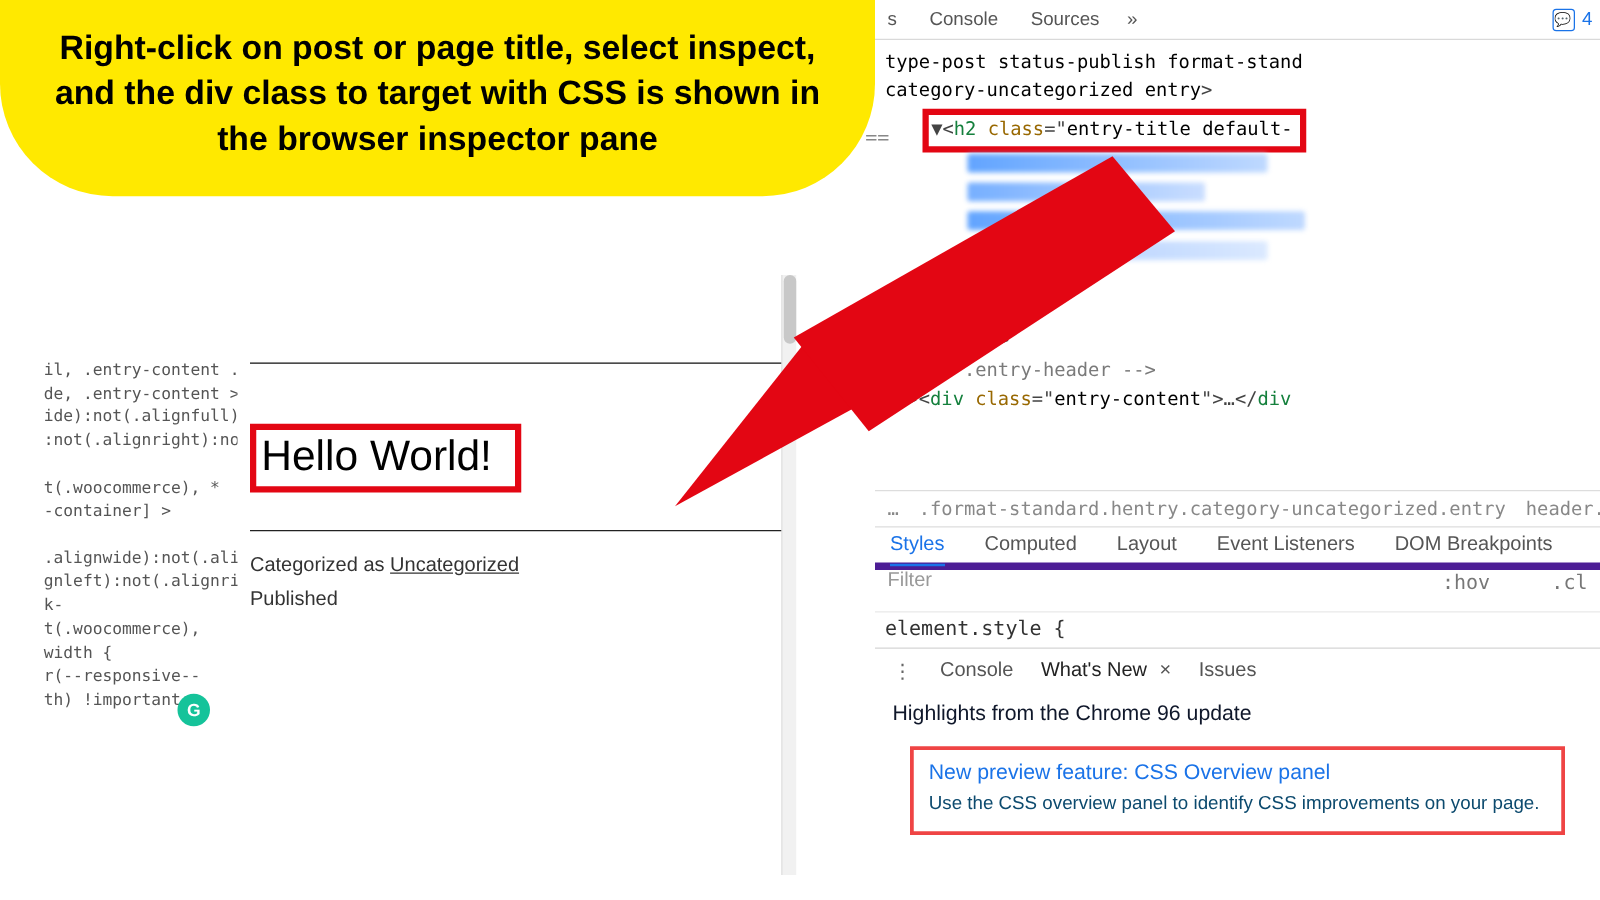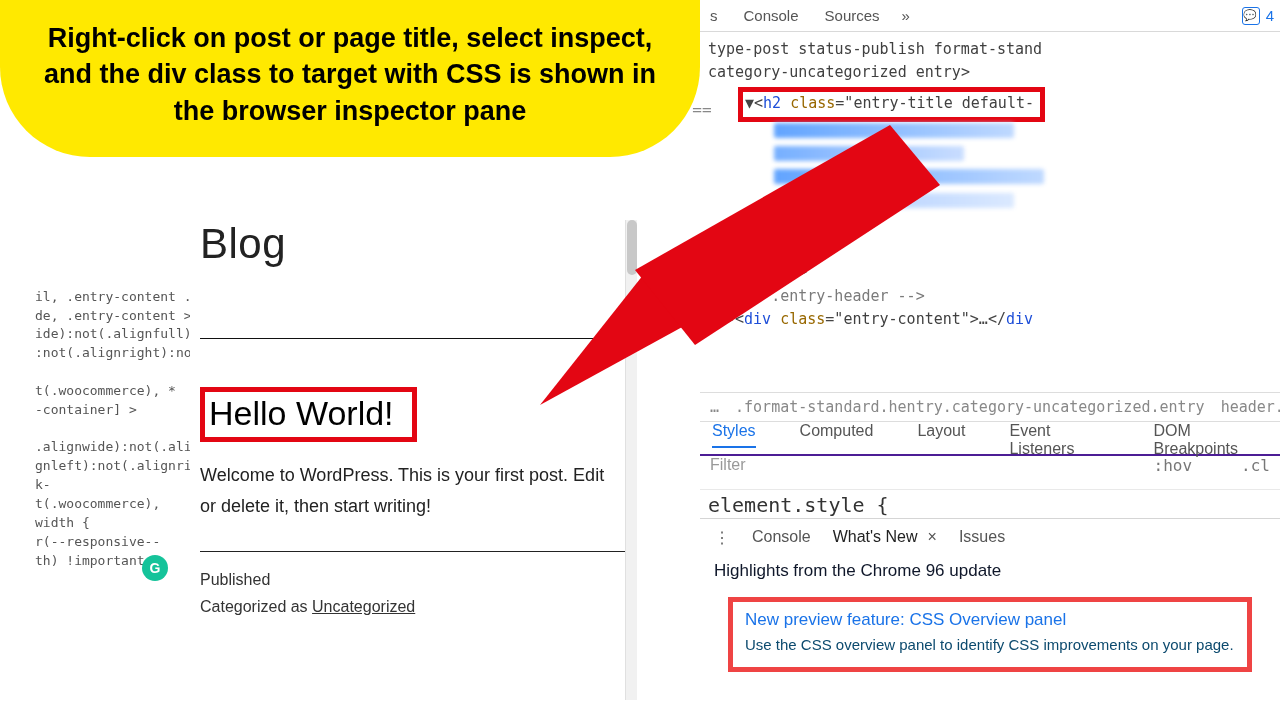--- a/index.html
+++ b/index.html
@@ -36,59 +36,59 @@
 
   
   .devtools { position: absolute; left: 700px; top: 0; right: 0; bottom: 0; background: #fff; font-size: 15px; color: #333; }
   .dt-tabs { display: flex; align-items: center; height: 32px; border-bottom: 1px solid #d9d9d9; padding: 0 6px; gap: 18px; }
   .dt-tabs .tab { color: #555; padding: 0 4px; }
   .dt-tabs .chev { color: #555; }
   .dt-msg { margin-left: auto; display: flex; align-items: center; gap: 6px; color: #1a73e8; }
   .dt-msg .ico { width: 18px; height: 18px; border: 1.5px solid #1a73e8; border-radius: 3px; display: flex; align-items: center; justify-content: center; font-size: 11px; }
 
   .dom { padding: 6px 8px 10px 8px; line-height: 1.55; }
-  .dom .kw { color: #1d4ed8; }  
+  .dom .kw { color: #15803d; }  
   .dom .attr { color: #986801; } 
-  .dom .str { color: #404040; }  
+  .dom .str { color: #000000; }  
   .dom .cmt { color: #7a7a7a; }
   .dom .text { color: #000; }
   .dom .pun { color: #444; }
   .dom .block { margin-left: 18px; }
   .h2box { border: 5px solid #e30613; display: inline-block; padding: 0 6px 2px 2px; margin-left: 12px; margin-top: 2px; }
   .css-sel-row { position: absolute; left: 638px; top: 100px; font-size: 16px; color: #888; }
 
   
   .blur-line { display: inline-block; height: 15px; border-radius: 2px; filter: blur(2px); opacity: .95; }
   .bl1 { width: 240px; background: linear-gradient(90deg,#5aa0ff,#bcd7ff); }
   .bl2 { width: 190px; background: linear-gradient(90deg,#6fabff,#c7dcff); }
   .bl3 { width: 270px; background: linear-gradient(90deg,#5aa0ff,#bcd7ff); }
   .bl4 { width: 240px; background: linear-gradient(90deg,#9dc3ff,#d9e8ff); }
 
   
   .breadcrumb { position: absolute; left: 700px; top: 392px; right: 0; height: 30px; border-top: 1px solid #ddd; border-bottom: 1px solid #ddd; display: flex; align-items: center; gap: 16px; padding: 0 10px; color: #888; font-size: 15px; }
   .breadcrumb .crumb { color: #888; white-space: nowrap; }
 
   
-  .styles-tabs { position: absolute; left: 700px; top: 422px; right: 0; height: 34px; display: flex; align-items: flex-start; gap: 44px; padding: 0 12px; border-bottom: 2px solid #4c1d95; font-size: 16px; color: #555; }
+  .styles-tabs { position: absolute; left: 700px; top: 422px; right: 0; height: 34px; display: flex; align-items: center; gap: 32px; padding: 0 12px; border-bottom: 6px solid #4c1d95; font-size: 16px; color: #555; }
   .styles-tabs .active { color: #1a73e8; border-bottom: 2px solid #1a73e8; padding-bottom: 6px; margin-bottom: -7px; }
 
   
   .filter-row { position: absolute; left: 700px; top: 456px; right: 0; height: 34px; display: flex; align-items: flex-start; padding: 0 10px; border-bottom: 1px solid #e9e9e9; color: #888; font-size: 16px; }
   .filter-row .filter-input { flex: 1; color: #999; }
   .filter-row .hov, .filter-row .cls { color: #777; margin-left: 14px; }
 
-  .elstyle { position: absolute; left: 700px; top: 493px; font-size: 20px; color: #333; padding-left: 8px; }
+  .elstyle { position: absolute; left: 700px; top: 493px; font-size: 16px; color: #333; padding-left: 8px; }
 
   
   .drawer { position: absolute; left: 700px; top: 518px; right: 0; bottom: 0; border-top: 1px solid #d5d5d5; }
   .drawer-tabs { height: 36px; display: flex; align-items: center; gap: 22px; padding: 0 14px; color: #555; font-size: 16px; }
   .drawer-tabs .wnew { color: #222; }
   .drawer-tabs .x { margin-left: -12px; color: #555; }
   .drawer-title { padding: 6px 14px 10px 14px; font-size: 17px; color: #0f172a; }
-  .promo { margin: 6px 28px; border: 5px solid #ef4444; padding: 8px 12px 12px 12px; }
+  .promo { margin: 6px 28px; border: 3px solid #ef4444; padding: 8px 12px 12px 12px; }
   .promo h4 { color: #1a73e8; font-weight: 400; font-size: 17px; margin-bottom: 4px; }
   .promo p { color: #0c4a6e; font-size: 15px; line-height: 1.4; }
   .vdots { width: 16px; text-align: center; letter-spacing: 0; color: #666; }
 
 </style>
 </head>
 <body>
 
 <div class="callout">
   <p>Right-click on post or page title, select inspect, and the div class to target with CSS is  shown in the browser inspector pane</p>
@@ -117,32 +117,30 @@
 width {
 r(--responsive--
 th) !important;</pre>
 </div>
 
 <div class="gbadge">
   <span>G</span>
 </div>
 
 <div class="page">
-  <div class="page-title">Blog</div>
   <hr class="rule">
   <div class="post-title-wrap">
     <div class="post-title">Hello World!</div>
   </div>
-  <div class="post-body">Welcome to WordPress. This is your first post. Edit or delete it, then start writing!</div>
   <hr class="meta-rule">
   <div class="meta">
-    <div>Published</div>
     <div>
       <span>Categorized as </span><span class="u">Uncategorized</span>
     </div>
+    <div>Published</div>
   </div>
 </div>
 
 <div class="vscroll">
   <div class="vscroll-thumb"></div>
 </div>
 
 <div class="devtools">
   <div class="dt-tabs">
     <span class="tab">s</span>

